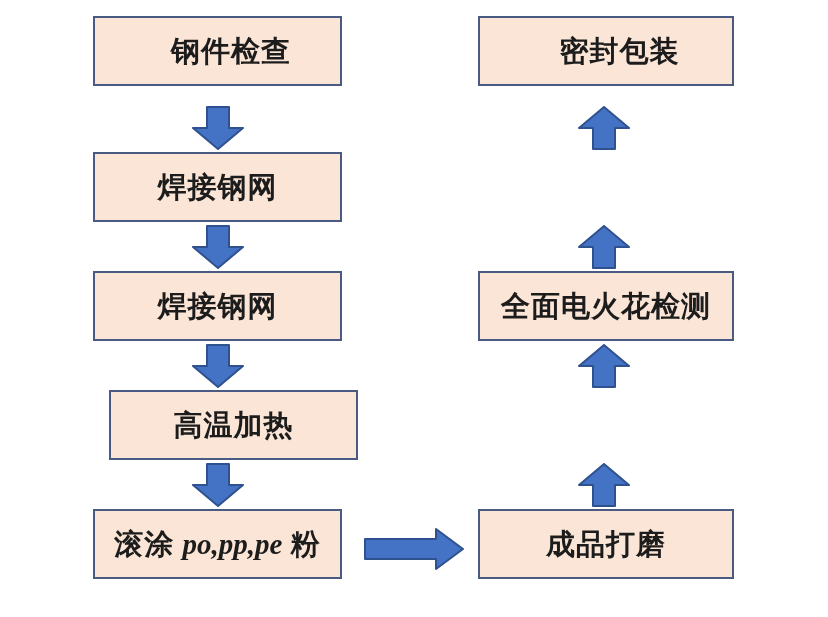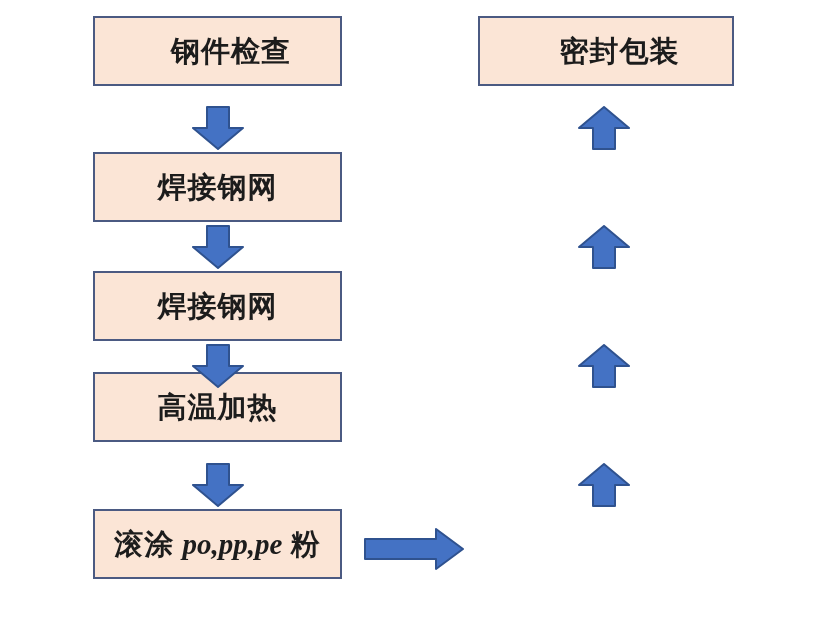--- a/index.html
+++ b/index.html
@@ -27,21 +27,21 @@
     line-height:1;
   }
   .latin{font-style:italic;letter-spacing:0;font-weight:700;}
   .arrow{position:absolute;}
   
   .col-left{left:93px;}
   .col-right{left:478px;width:256px;}
   .r1{top:16px;padding-left:27px;}
   .r2{top:152px;}
   .r3{top:271px;}
-  .r4{top:372px;}
+  .r4{top:390px;margin-left:16px;}
   .r5{top:509px;}
 </style>
 </head>
 <body>
 
 <div class="canvas">
 
   <div class="node col-left r1">
     <span class="node-label">钢件检查</span>
   </div>
@@ -53,20 +53,26 @@
   </div>
   <div class="node col-left r4">
     <span class="node-label">高温加热</span>
   </div>
   <div class="node col-left r5">
     <span class="node-label"><span>滚涂 </span><span class="latin">po,pp,pe</span><span> 粉</span></span>
   </div>
 
   <div class="node col-right r1">
     <span class="node-label">密封包装</span>
+  </div>
+  <div class="node col-right r3">
+    <span class="node-label">全面电火花检测</span>
+  </div>
+  <div class="node col-right r5">
+    <span class="node-label">成品打磨</span>
   </div>
 
   <svg class="arrow" style="left:190px;top:106px;" width="56" height="44" viewBox="0 0 56 44">
     <polygon points="17,1 39,1 39,22 53,22 28,43 3,22 17,22" fill="#4472C4" stroke="#2F528F" stroke-width="2" stroke-linejoin="round"></polygon>
   </svg>
   <svg class="arrow" style="left:190px;top:225px;" width="56" height="44" viewBox="0 0 56 44">
     <polygon points="17,1 39,1 39,22 53,22 28,43 3,22 17,22" fill="#4472C4" stroke="#2F528F" stroke-width="2" stroke-linejoin="round"></polygon>
   </svg>
   <svg class="arrow" style="left:190px;top:344px;" width="56" height="44" viewBox="0 0 56 44">
     <polygon points="17,1 39,1 39,22 53,22 28,43 3,22 17,22" fill="#4472C4" stroke="#2F528F" stroke-width="2" stroke-linejoin="round"></polygon>

